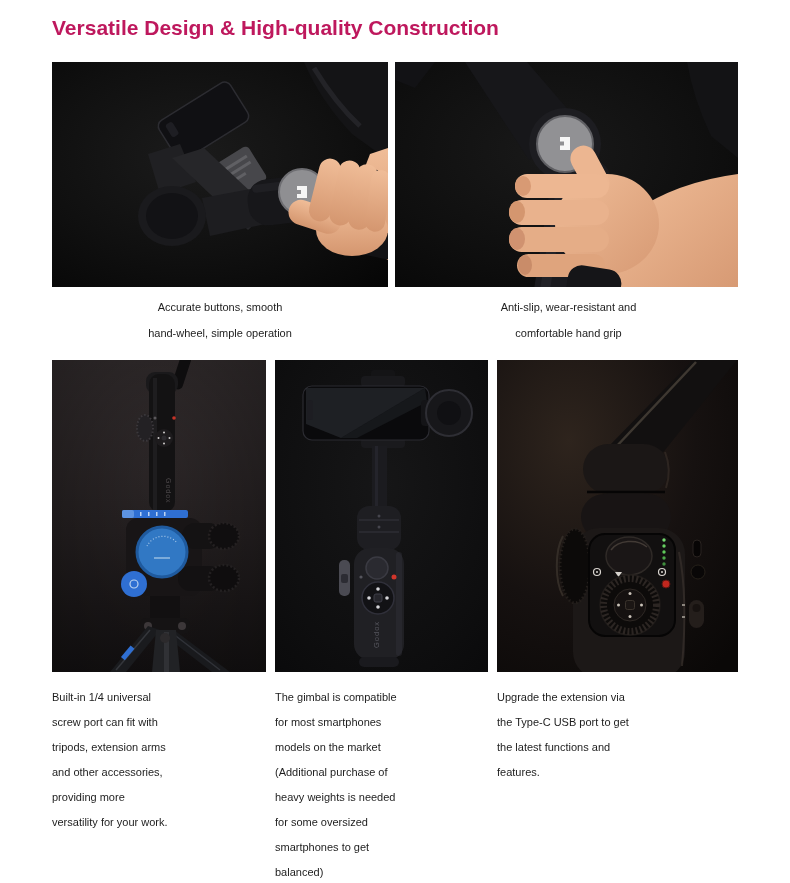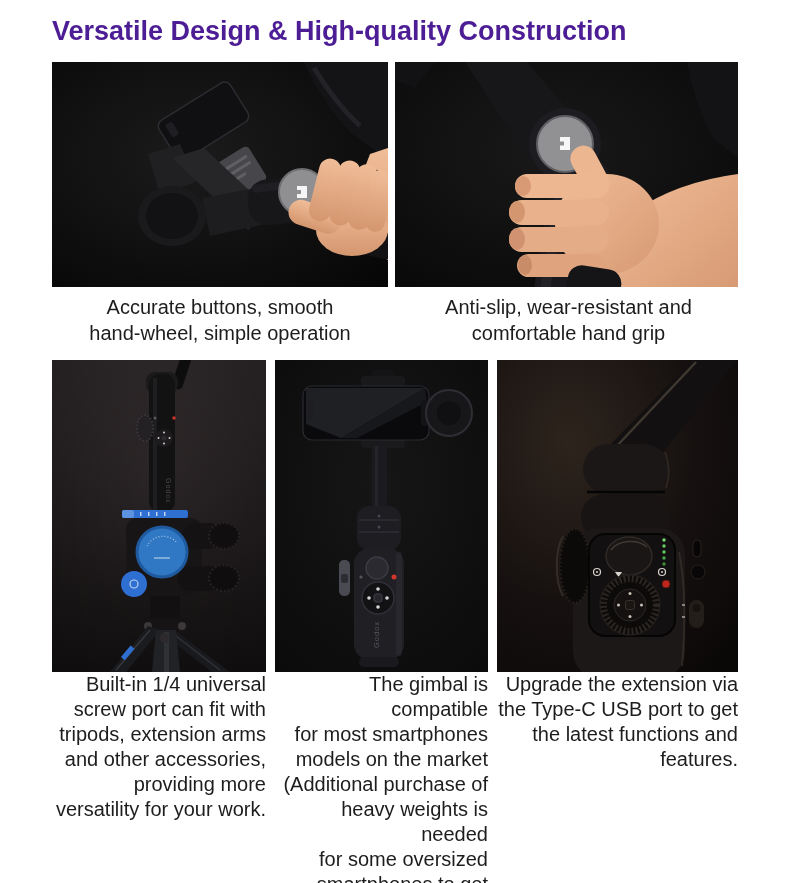--- a/index.html
+++ b/index.html
@@ -1,28 +1,28 @@
 <!DOCTYPE html>
 <html><head>
 <meta charset="utf-8">
 <style>
   html,body{margin:0;padding:0;background:#ffffff;}
   .page{position:relative;width:790px;height:883px;background:#ffffff;overflow:hidden;
         font-family:"Liberation Sans",sans-serif;}
-  .page-title{position:absolute;left:52px;top:16px;margin:0;font-size:27px;font-weight:700;
-        color:#4c1d95;letter-spacing:0;}
+  .page-title{position:absolute;left:52px;top:16px;margin:0;font-size:21px;font-weight:700;
+        color:#be185d;letter-spacing:0;}
   .row{position:absolute;left:52px;display:flex;}
   .row-top{top:62px;gap:7px;}
   .row-bottom{top:360px;gap:9px;}
   figure{margin:0;display:flex;flex-direction:column;}
   .photo{display:block;overflow:hidden;}
   .photo svg{display:block;}
-  .caption{white-space:pre-line;color:#1d1d1d;font-size:20px;}
+  .caption{white-space:pre-line;color:#1d1d1d;font-size:11px;}
   .caption-top{margin-top:7px;text-align:center;line-height:26px;}
-  .caption-bottom{text-align:right;line-height:25px;}
+  .caption-bottom{margin-top:13px;text-align:left;line-height:25px;}
 </style>
 </head>
 <body>
 
 <main class="page">
 
   <h1 class="page-title">Versatile Design &amp; High-quality Construction</h1>
 
   <section class="row row-top">
 

